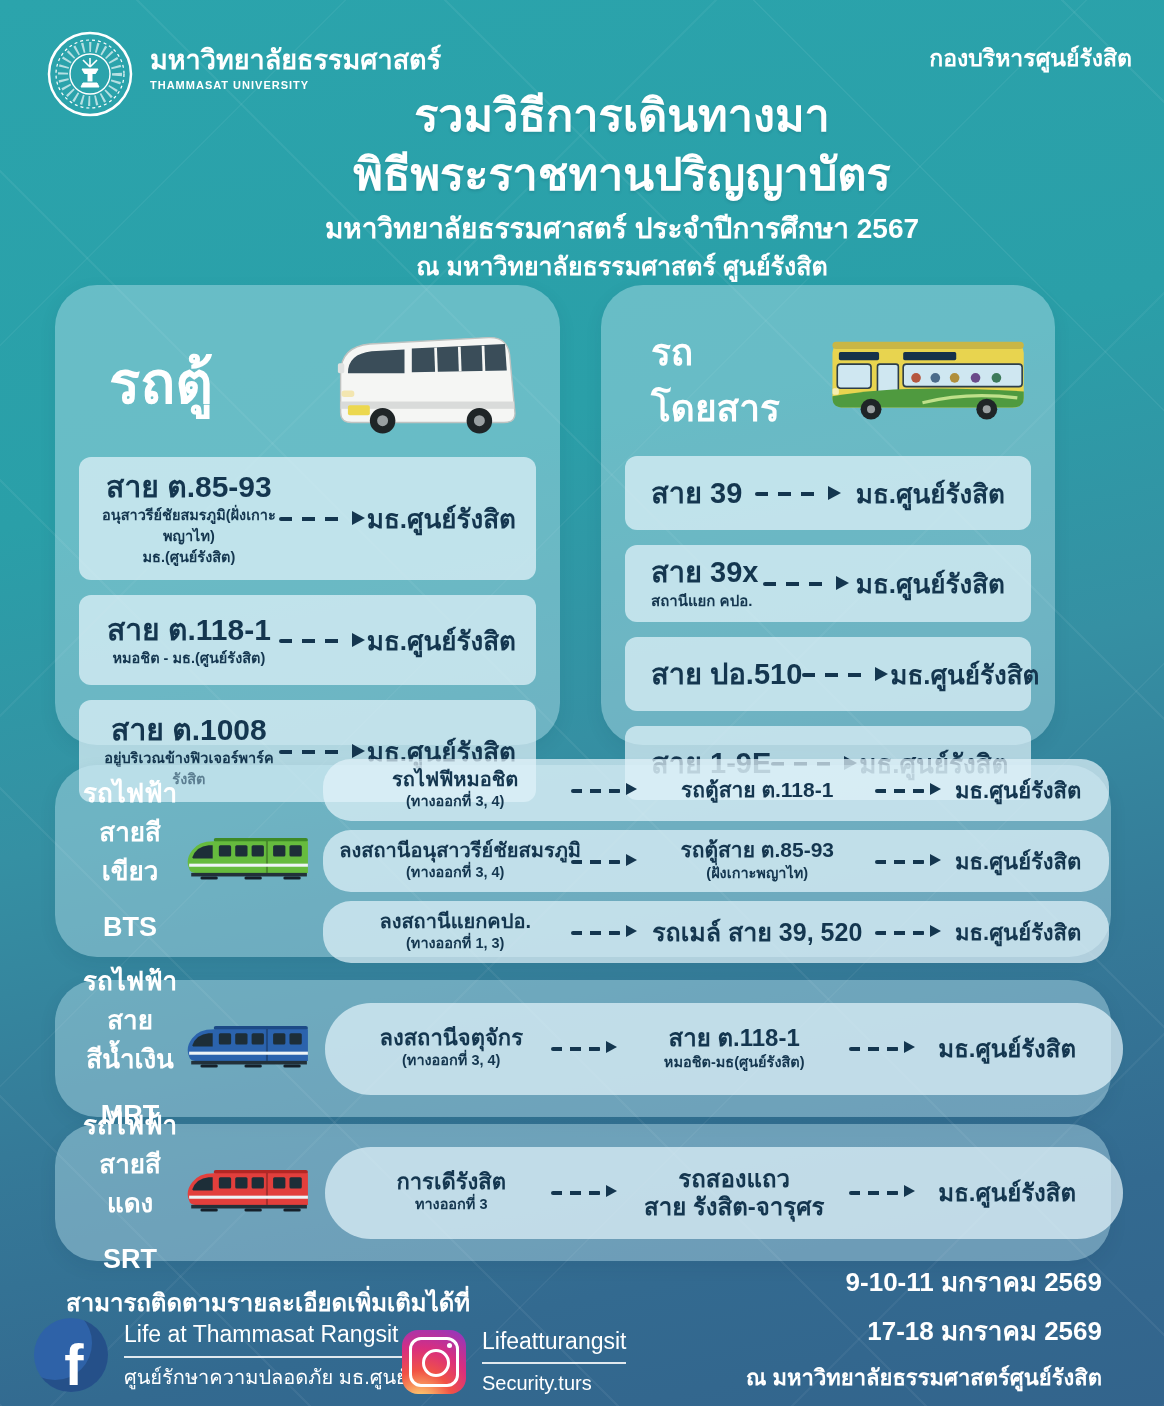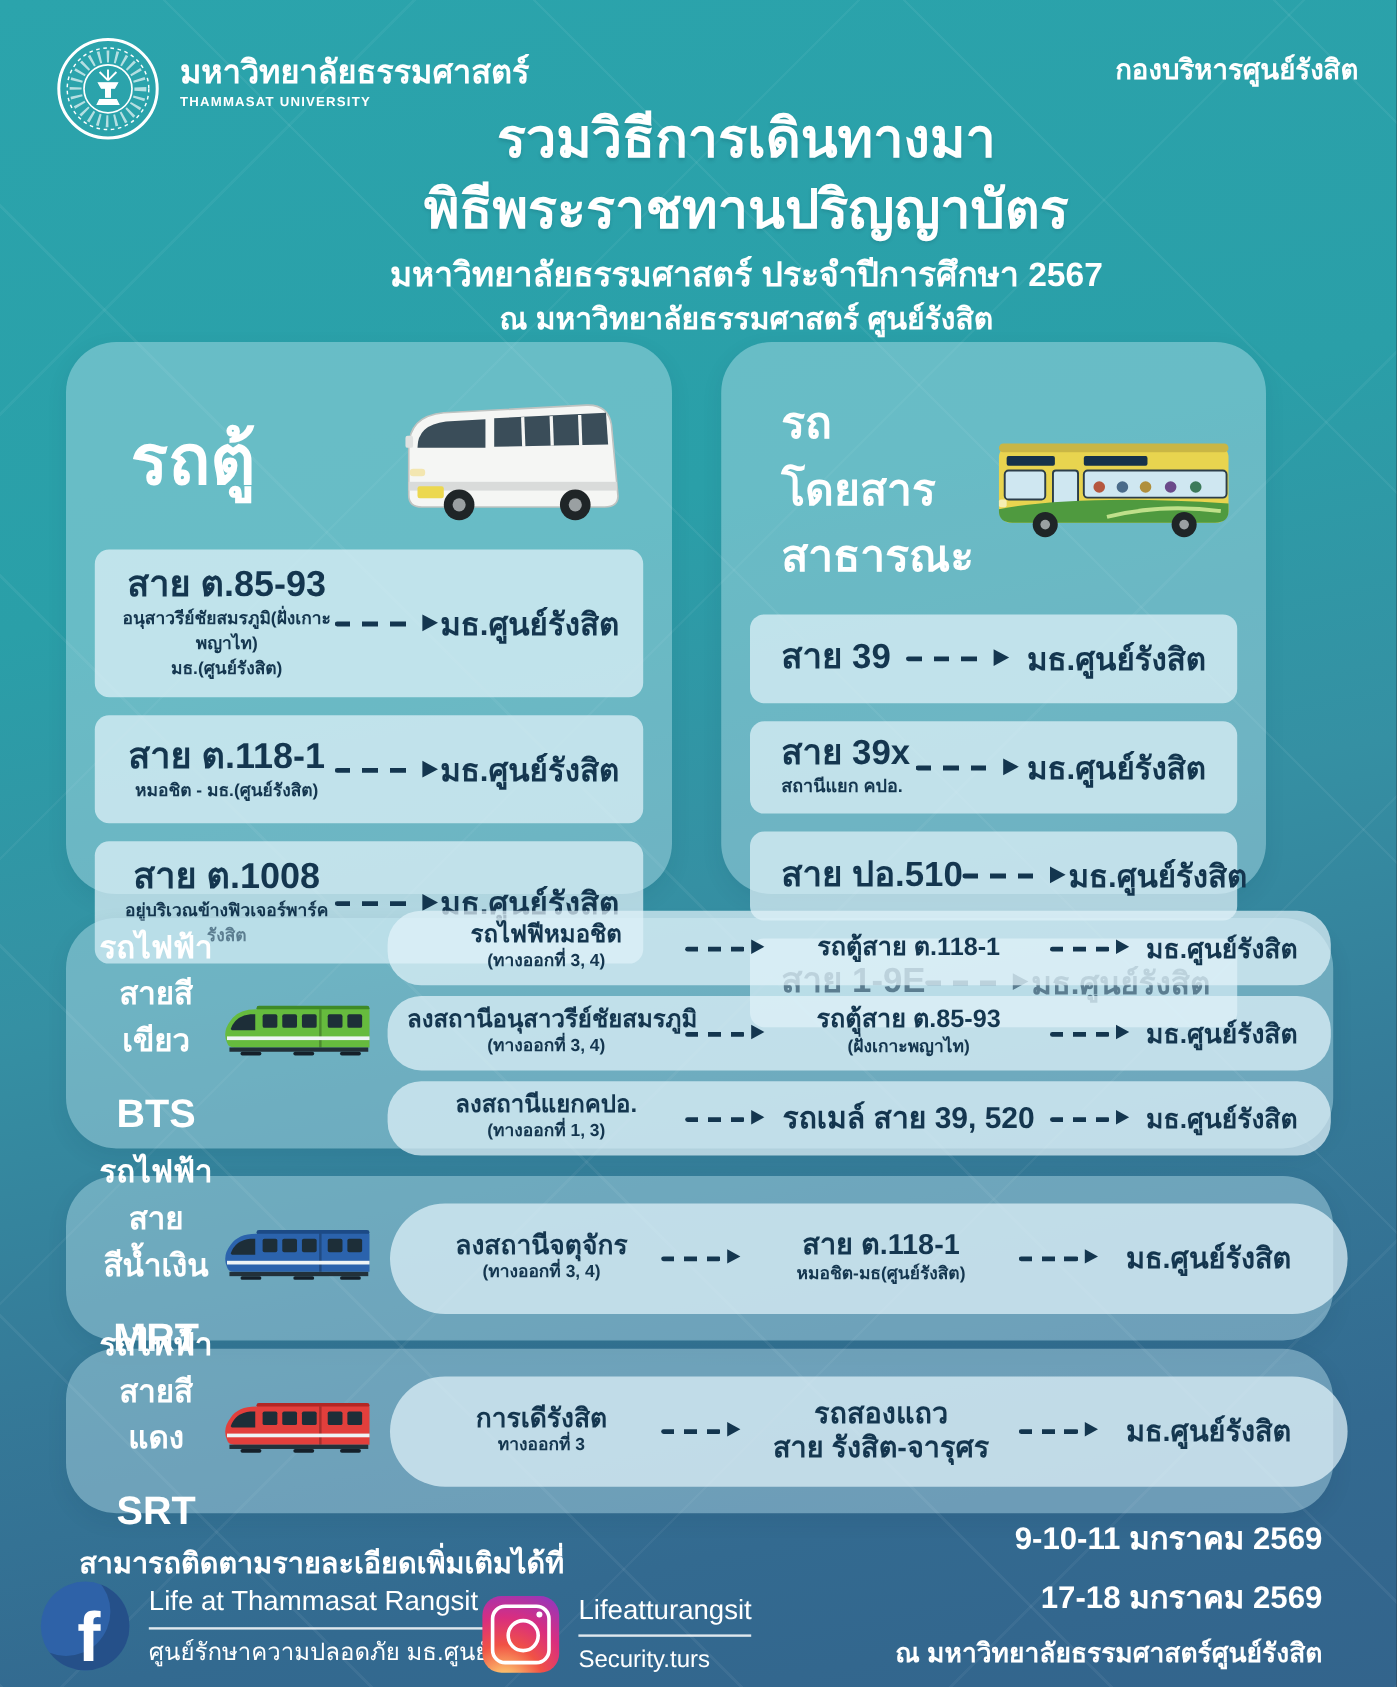--- a/index.html
+++ b/index.html
@@ -53,21 +53,21 @@
     border-left:13px solid #14364F;border-top:7.5px solid transparent;border-bottom:7.5px solid transparent;}
   .arrow.sm{width:68px;}
   .arrow.sm::before{width:50px;background:repeating-linear-gradient(90deg,#14364F 0 11px,transparent 11px 19px);}
   .arrow.sm::after{border-left-width:11px;border-top-width:6.5px;border-bottom-width:6.5px;}
   
   .rail{position:absolute;left:55px;width:1056px;display:flex;align-items:center;padding:14px 28px;box-sizing:border-box;}
   .bts{top:765px;height:192px;}
   .mrt{top:980px;height:137px;}
   .srt{top:1124px;height:137px;}
   .rail-label{width:148px;text-align:center;font-size:26px;font-weight:bold;line-height:1.5;}
-  .rail-code{font-size:33px;margin-top:16px;}
+  .rail-code{font-size:27px;margin-top:16px;}
   .train{width:128px;flex:0 0 auto;margin:0 6px;}
   .rail-rows{flex:1;display:flex;flex-direction:column;gap:9px;margin-left:6px;}
   .rrow{border-radius:28px;padding:5px 16px;min-height:52px;}
   .st{width:232px;text-align:center;line-height:1.15;}
   .st-main{font-size:20px;font-weight:bold;white-space:nowrap;}
   .st-sub{font-size:14.5px;font-weight:bold;line-height:1.5;}
   .via{width:236px;text-align:center;line-height:1.15;}
   .via-main{font-size:21px;font-weight:bold;white-space:nowrap;}
   .via-main.big{font-size:25px;}
   .via-sub{font-size:14.5px;font-weight:bold;line-height:1.45;}
@@ -183,21 +183,20 @@
         </div>
         <div class="arrow"></div>
         <div class="dest">มธ.ศูนย์รังสิต</div>
       </div>
     </div>
 
     <div class="panel bus-panel">
       <div class="bus-head">
         <div class="bus-title">
           <div>รถโดยสาร</div>
-          <div>สาธารณะ</div>
         </div>
         <div class="veh">
           <svg viewBox="0 0 255 115" width="205">
             <rect x="8" y="14" width="238" height="80" rx="12" fill="#E8D44F"></rect>
             <rect x="8" y="12" width="238" height="9" rx="4.5" fill="#C9B645"></rect>
             <rect x="16" y="25" width="50" height="10" rx="2" fill="#16324A"></rect>
             <rect x="96" y="25" width="66" height="10" rx="2" fill="#16324A"></rect>
             <rect x="14" y="40" width="42" height="30" rx="4" fill="#CFE7F1" stroke="#2C3E4A" stroke-width="2"></rect>
             <rect x="64" y="40" width="26" height="50" rx="3" fill="#CFE7F1" stroke="#2C3E4A" stroke-width="2"></rect>
             <rect x="96" y="40" width="148" height="28" rx="4" fill="#CFE7F1" stroke="#2C3E4A" stroke-width="2"></rect>

